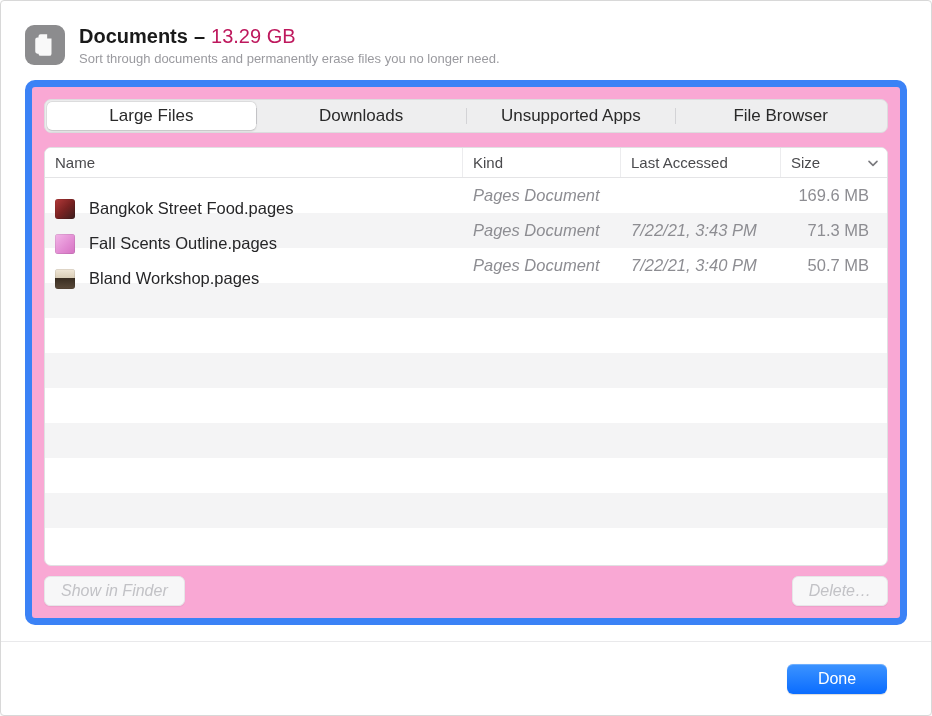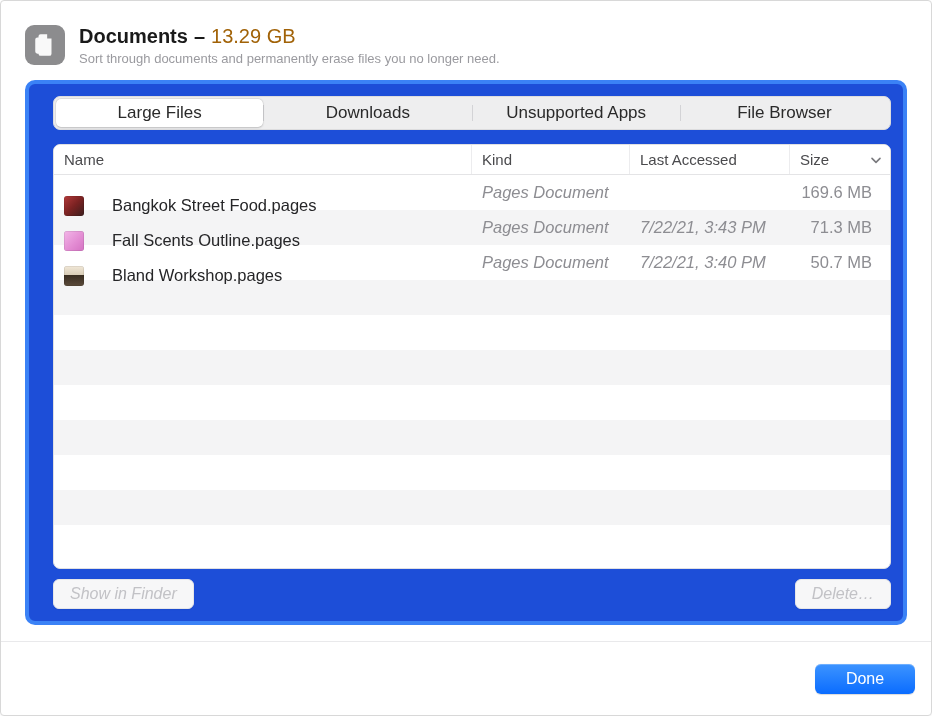--- a/index.html
+++ b/index.html
@@ -58,38 +58,37 @@
       display: flex;
       gap: 6px;
       align-items: baseline;
     }
     .title-bold {
       font-weight: 700;
       color: #1a1a1a;
     }
     .title-size {
       font-weight: 400;
-      color: #a16207;
+      color: #be185d;
     }
     .subtitle {
       font-size: 13px;
       color: #9a9a9f;
       margin-top: 2px;
     }
 
     .content-panel {
       margin: 0 24px;
-      background: #1d4ed8;
-      border: 4px solid #3b82f6;
+      background: #f9a8d4;
+      border: 7px solid #3b82f6;
       border-radius: 10px;
       flex: 1;
       display: flex;
       flex-direction: column;
       overflow: hidden;
-      padding-left: 12px;
     }
 
     .segmented {
       display: flex;
       margin: 12px 12px 0 12px;
       background: #eeeeef;
       border: 1px solid #dcdcde;
       border-radius: 7px;
       padding: 2px;
       height: 34px;
@@ -175,21 +174,21 @@
     }
     .td {
       padding: 0 10px;
       display: flex;
       align-items: center;
       height: 100%;
       overflow: hidden;
       white-space: nowrap;
     }
     .td.col-name {
-      gap: 28px;
+      gap: 14px;
       margin-top: 26px;
     }
     .td.col-kind, .td.col-last {
       color: #8d8d92;
       font-style: italic;
     }
     .td.col-size {
       color: #8d8d92;
       justify-content: flex-end;
       padding-right: 18px;
@@ -234,21 +233,21 @@
       color: #c2c2c6;
       background: #f7f7f8;
       border-color: #e6e6e8;
     }
 
     .window-footer {
       height: 74px;
       display: flex;
       align-items: center;
       justify-content: flex-end;
-      padding: 0 16px;
+      padding: 0 44px;
       border-top: 1px solid #e9e9eb;
       margin-top: 16px;
     }
     .primary-btn {
       height: 30px;
       width: 100px;
       font-size: 16px;
       border-radius: 6px;
       background: linear-gradient(#3d94ff,#0a6cff);
       border: none;

